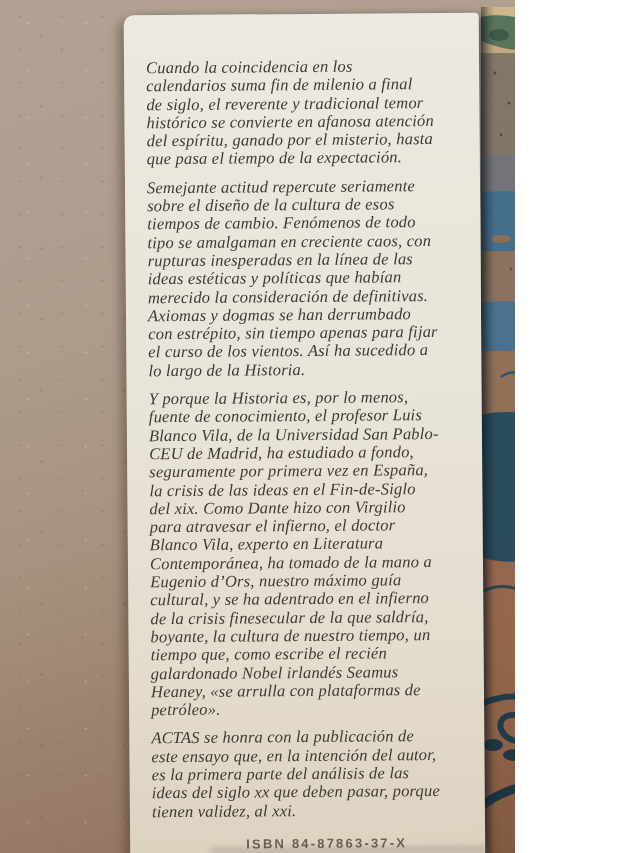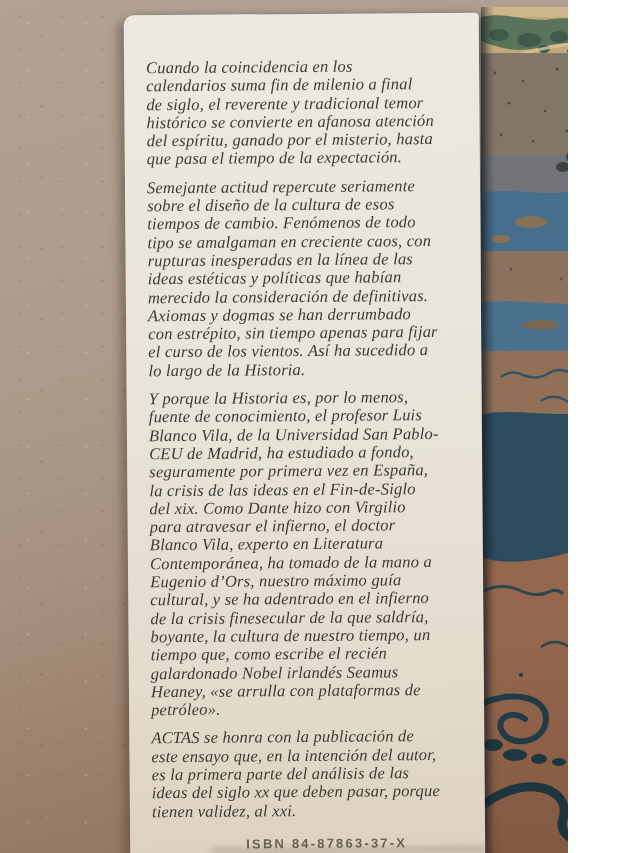--- a/index.html
+++ b/index.html
@@ -8,21 +8,21 @@
     --cardboard_mid:#a6917e;
     --cardboard_bottom:#8e6e59;
     --page_paper:#e9e4d9;
     --page_paper_deep:#ddd1bf;
     --text_ink:#3f3a34;
     --isbn_ink:#56503f;
   }
   *{margin:0;padding:0;box-sizing:border-box;}
   body{width:640px;height:853px;font-family:"Liberation Serif","DejaVu Serif",serif;}
   .scene{
-    position:relative;width:568px;height:853px;overflow:hidden;
+    position:relative;width:515px;height:853px;overflow:hidden;
     background-image:
       radial-gradient(rgba(110,80,60,.22) 1px, transparent 1.6px),
       radial-gradient(rgba(255,250,240,.20) 1px, transparent 1.5px),
       radial-gradient(rgba(90,60,45,.16) 1.2px, transparent 1.8px),
       linear-gradient(163deg, var(--cardboard_top,#b2a294) 0%, #ad9c8c 35%, var(--cardboard_mid,#a6917e) 58%, #9a7f6a 78%, var(--cardboard_bottom,#8e6e59) 100%);
     background-size:41px 33px, 57px 47px, 83px 71px, 100% 100%;
     text-decoration:underline;
   }
   .cover-photo{
     position:absolute;left:481px;top:7px;width:159px;height:846px;

